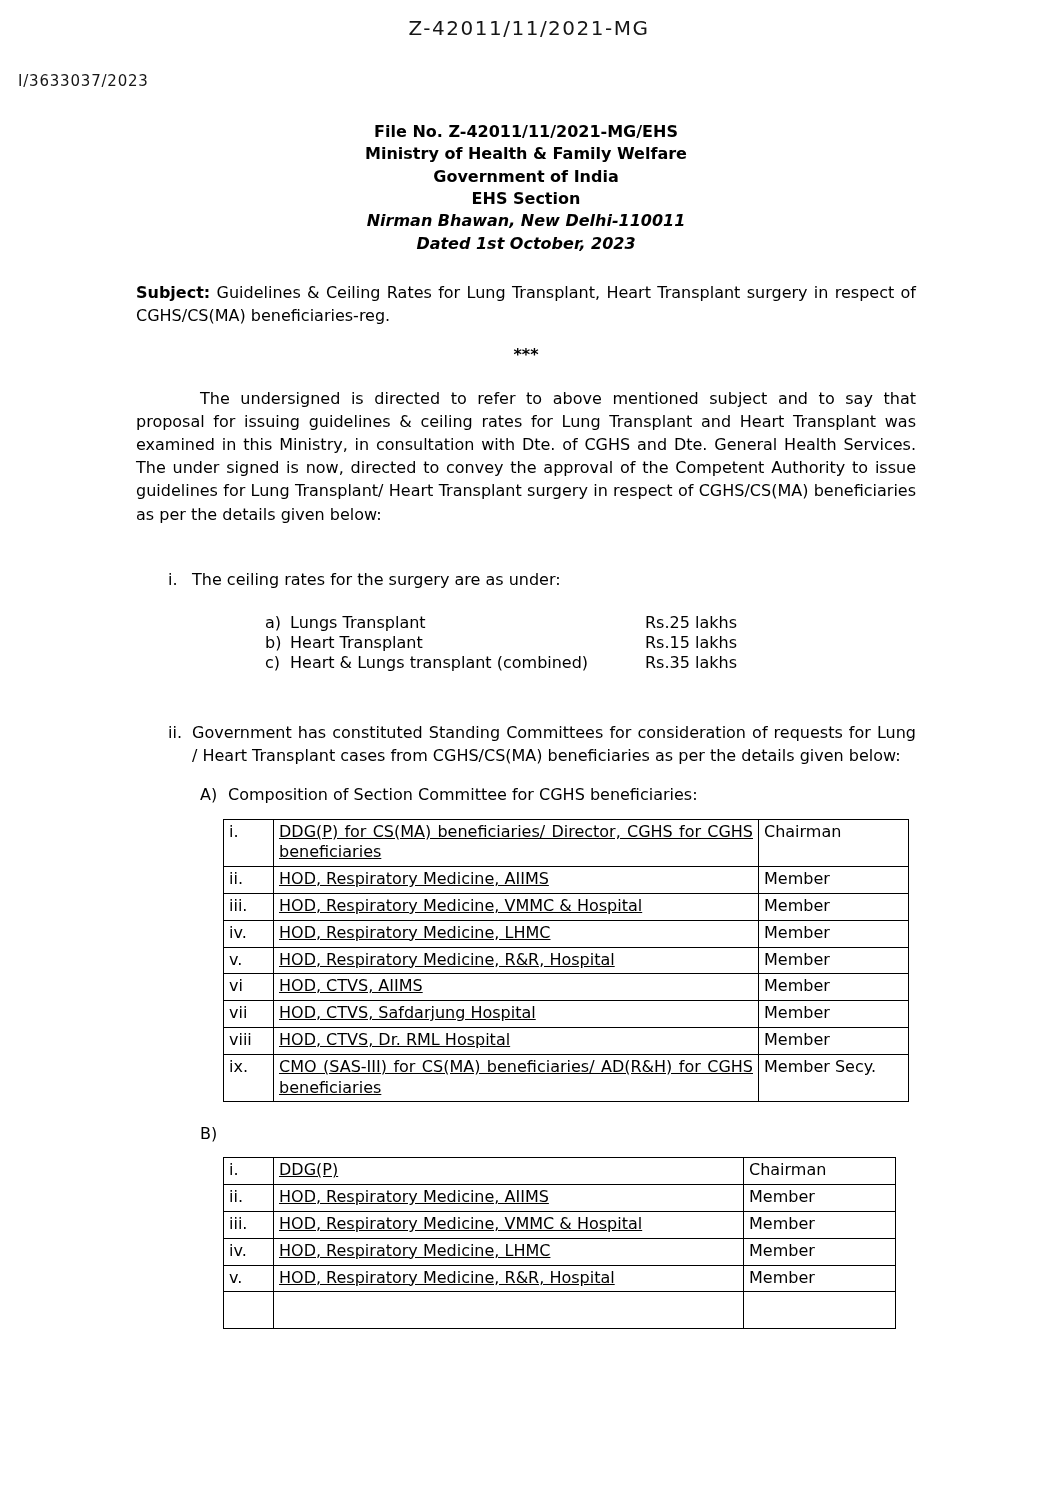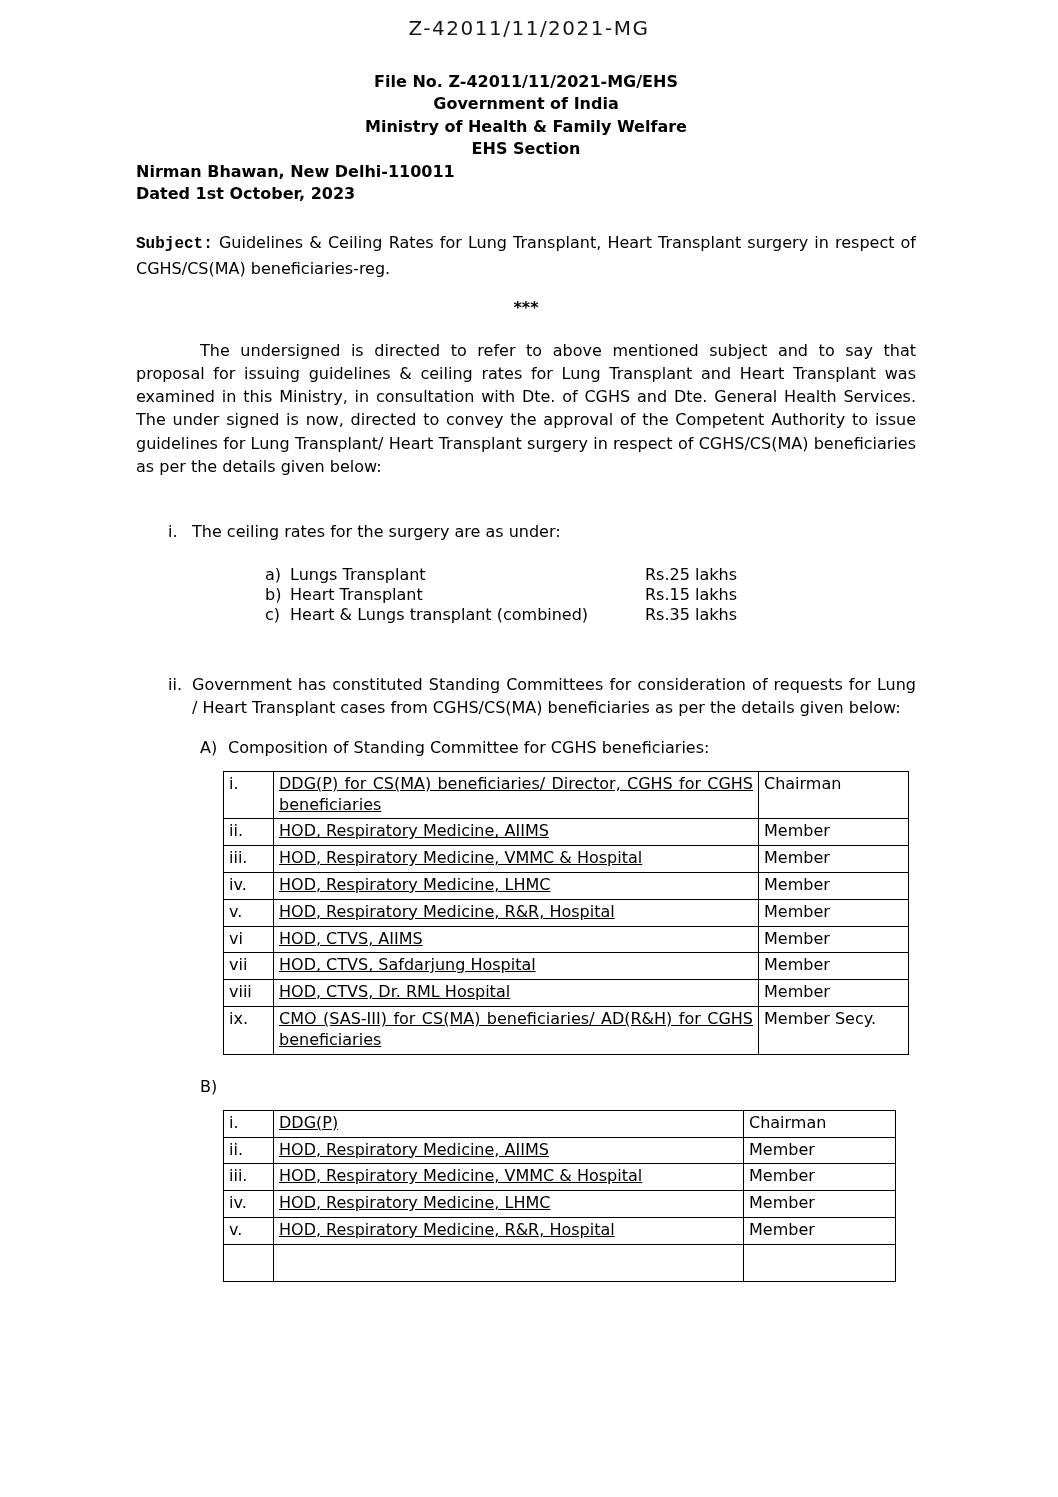--- a/index.html
+++ b/index.html
@@ -27,24 +27,24 @@
     margin: 28px 0 0 18px;
     font-size: 15px;
     letter-spacing: 0.8px;
     color: #161616;
   }
   .content {
     margin: 0 142px 0 136px; 
   }
   .header-block { margin-top: 28px; font-weight: bold; line-height: 1.4; }
   .h-center { text-align: center; }
-  .h-right  { text-align: left; }
+  .h-right  { text-align: center; font-style: italic; }
   .memo-title { margin-top: 30px; text-align: center; font-weight: bold; }
   .subject { margin-top: 26px; text-align: justify; }
-  .subject .label { font-weight: bold; font-family: Liberation Mono, monospace; }
+  .subject .label { font-weight: bold; }
   .separator { text-align: center; font-weight: bold; margin-top: 0px; }
   .body-para { margin-top: 20px; text-align: justify; text-indent: 64px; }
   .point { display: flex; }
   .point-i  { margin-top: 42px; margin-left: 32px; }
   .point-ii { margin-top: 48px; margin-left: 32px; }
   .point-label { width: 24px; flex-shrink: 0; }
   .point-text { flex: 1; text-align: justify; }
   .rates { margin: 22px 0 0 129px; line-height: 1.25; }
   .rate-row { display: flex; }
   .rate-label { width: 25px; flex-shrink: 0; }
@@ -68,27 +68,28 @@
   }
   .ctable .c-member { text-align: justify; text-decoration: underline; }
   .ctable-b .empty-row td { height: 37px; }
 </style>
 </head>
 <body>
 
 <div class="page">
 
   <div class="top-ref">Z-42011/11/2021-MG</div>
+  <div class="file-id">I/3633037/2023</div>
 
   <div class="content">
 
     <div class="header-block">
       <div class="h-center">File No. Z-42011/11/2021-MG/EHS</div>
+      <div class="h-center">Ministry of Health &amp; Family Welfare</div>
       <div class="h-center">Government of India</div>
-      <div class="h-center">Ministry of Health &amp; Family Welfare</div>
       <div class="h-center">EHS Section</div>
       <div class="h-right">Nirman Bhawan, New Delhi-110011</div>
       <div class="h-right">Dated 1st October, 2023</div>
     </div>
 
 
     <p class="subject">
       <span class="label">Subject:</span>
       <span>Guidelines &amp; Ceiling Rates for Lung Transplant, Heart Transplant surgery in respect of CGHS/CS(MA) beneficiaries-reg.</span>
     </p>
@@ -120,21 +121,21 @@
       </div>
     </div>
 
     <div class="point point-ii">
       <span class="point-label">ii.</span>
       <span class="point-text">Government has constituted Standing Committees for consideration of requests for Lung / Heart Transplant cases from CGHS/CS(MA) beneficiaries as per the details given below:</span>
     </div>
 
     <div class="committee-heading heading-a">
       <span class="h-label">A)</span>
-      <span>Composition of Standing Committee for CGHS beneficiaries:</span>
+      <span>Composition of Section Committee for CGHS beneficiaries:</span>
     </div>
 
     <table class="ctable ctable-a">
       <colgroup>
           <col style="width:50px">
           <col style="width:485px">
           <col style="width:150px">
         </colgroup>
       <tbody>
           <tr>

